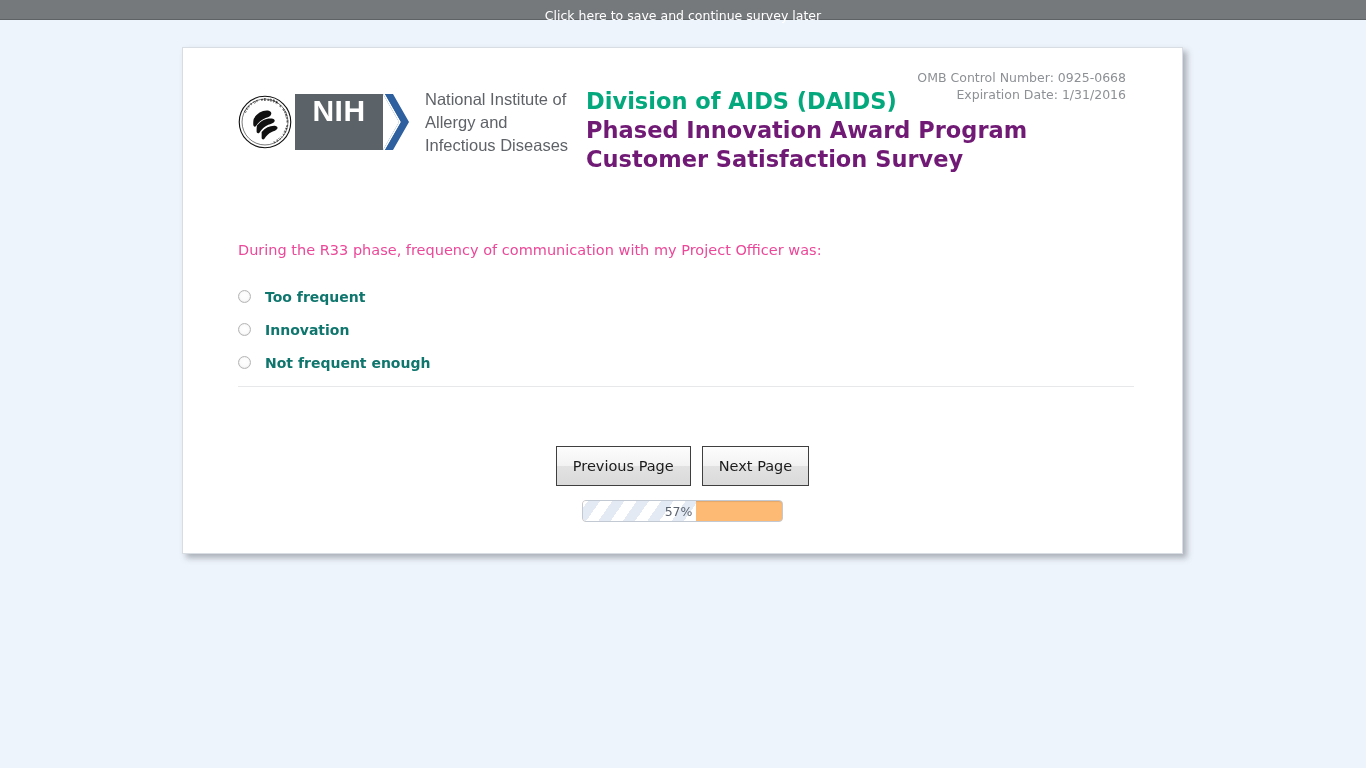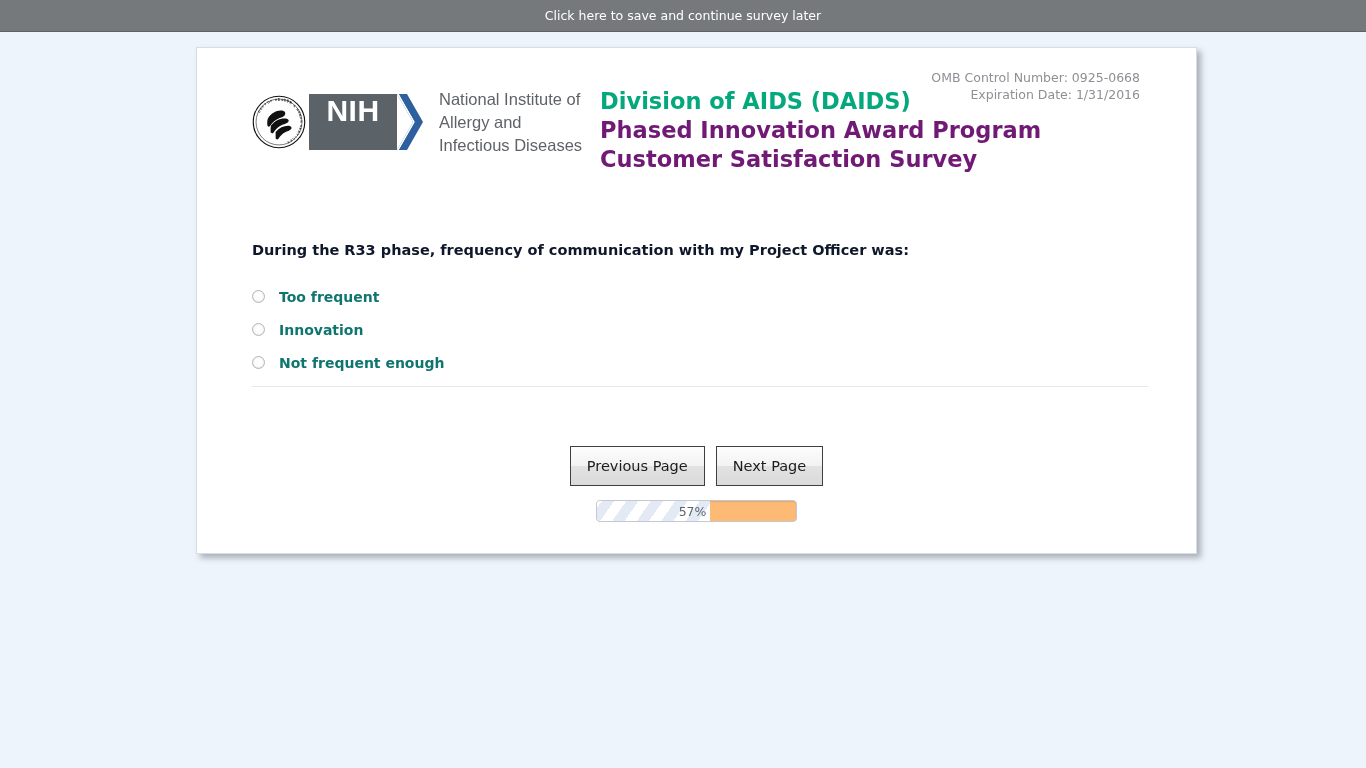--- a/index.html
+++ b/index.html
@@ -12,40 +12,40 @@
     background: #eef4fb;
     font-family: "DejaVu Sans", sans-serif;
     overflow: hidden;
   }
 
   
   .save-bar {
     position: absolute;
     top: 0; left: 0;
     width: 1366px;
-    height: 32px;
+    height: 20px;
     background: #76797c;
     border-bottom: 1px solid #5f6265;
     box-sizing: border-box;
   }
   .save-bar-link {
     display: block;
     text-align: center;
     color: #ffffff;
     font-size: 12.5px;
     line-height: 32px;
     text-decoration: none;
     font-family: "DejaVu Sans", sans-serif;
     cursor: pointer;
   }
 
   
   .card {
     position: absolute;
-    left: 196px;
+    left: 182px;
     top: 47px;
     width: 1001px;
     height: 507px;
     background: #ffffff;
     border: 1px solid #d8dde3;
     box-shadow: 4px 4px 6px rgba(90,95,105,0.45);
     box-sizing: border-box;
   }
 
   
@@ -122,23 +122,23 @@
     white-space: nowrap;
   }
   .title-line1 { color: #03a87c; }
   .title-line2, .title-line3 { color: #701a75; }
 
   
   .question {
     position: absolute;
     left: 55px;
     top: 194px;
-    color: #0f172a;
+    color: #ec4899;
     font-size: 14.5px;
-    font-weight: bold;
+    font-weight: normal;
     font-family: "DejaVu Sans", sans-serif;
   }
   .answers {
     position: absolute;
     left: 55px;
     top: 232px;
     width: 880px;
   }
   .answer-row {
     display: flex;

